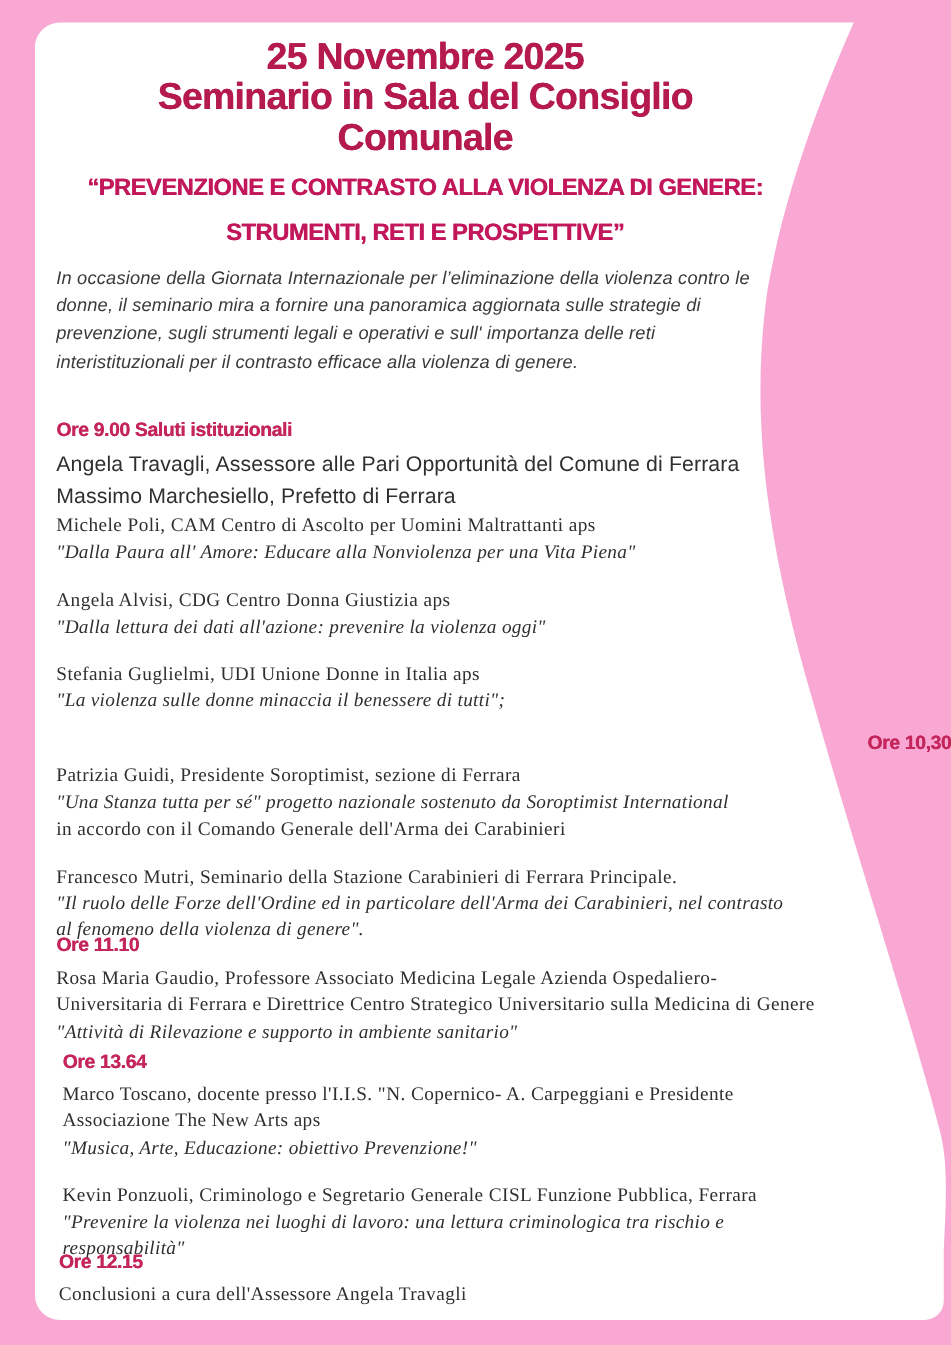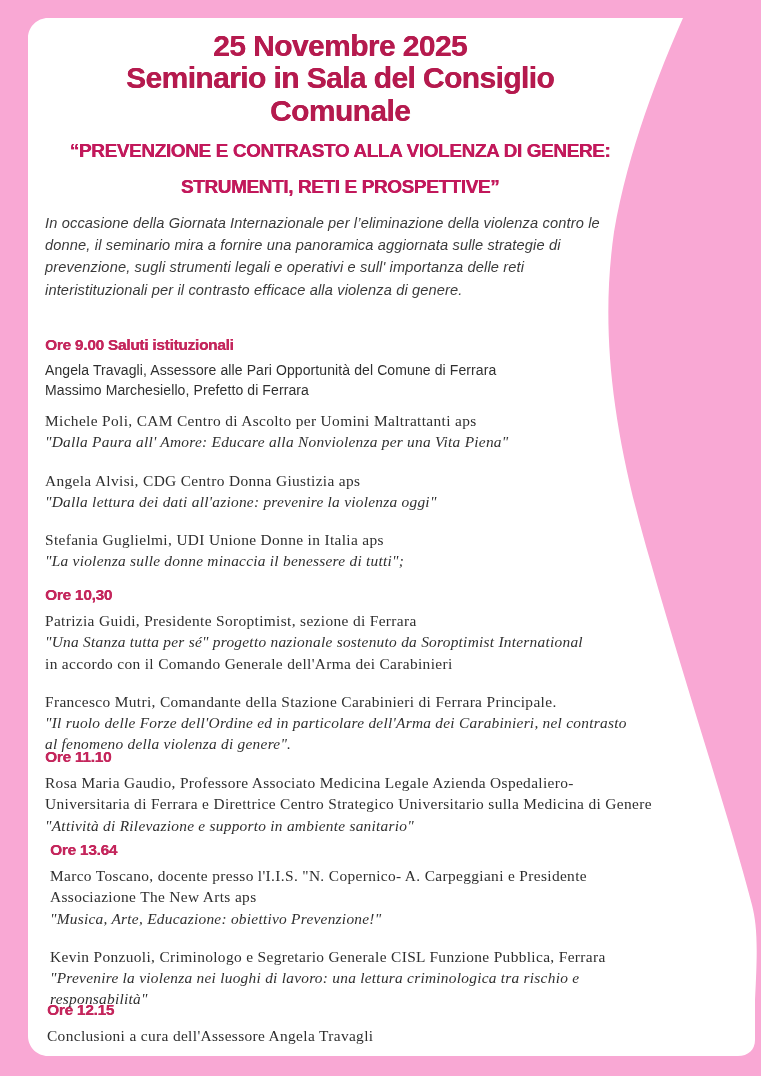--- a/index.html
+++ b/index.html
@@ -103,21 +103,21 @@
   }
   .line {
     color: #2f2f2f;
     font-size: 14.6px;
     line-height: 1.40;
     white-space: pre-wrap;
   }
   
   .sans .line {
     font-family: "Liberation Sans", sans-serif;
-    font-size: 14px;
+    font-size: 17px;
     line-height: 1.45;
     letter-spacing: 0.1px;
   }
   
   .serif .line {
     font-family: "Liberation Serif", serif;
     font-size: 15.4px;
     letter-spacing: 0.35px;
     line-height: 1.38;
   }
@@ -178,28 +178,28 @@
           <div class="lines" style="margin-left: 45px; margin-top: 17px;">
             <div class="line">Angela Alvisi, CDG Centro Donna Giustizia aps</div>
             <div class="line it">"Dalla lettura dei dati all'azione: prevenire la violenza oggi"</div>
           </div>
           <div class="lines" style="margin-left: 45px; margin-top: 17px;">
             <div class="line">Stefania Guglielmi, UDI Unione Donne in Italia aps</div>
             <div class="line it">"La violenza sulle donne minaccia il benessere di tutti";</div>
           </div>
         </div>
         <div class="block serif" style="position: absolute; top: 250px; left: 0px; width: 761px;">
-          <div class="ore" style="margin-left: 45px;">Ore 10,30</div>
+          <div class="ore" style="margin-left: 45px; text-align: right;">Ore 10,30</div>
           <div class="lines" style="margin-left: 45px; margin-top: 6px;">
             <div class="line">Patrizia Guidi, Presidente Soroptimist, sezione di Ferrara</div>
             <div class="line it">"Una Stanza tutta per sé" progetto nazionale sostenuto da Soroptimist International</div>
             <div class="line">in accordo con il Comando Generale dell'Arma dei Carabinieri</div>
           </div>
           <div class="lines" style="margin-left: 45px; margin-top: 17px;">
-            <div class="line">Francesco Mutri, Comandante della Stazione Carabinieri di Ferrara Principale.</div>
+            <div class="line">Francesco Mutri, Seminario della Stazione Carabinieri di Ferrara Principale.</div>
             <div class="line it">"Il ruolo delle Forze dell'Ordine ed in particolare dell'Arma dei Carabinieri, nel contrasto</div>
             <div class="line it">al fenomeno della violenza di genere".</div>
           </div>
         </div>
         <div class="block serif" style="position: absolute; top: 412px; left: 0px; width: 663px;">
           <div class="ore" style="margin-left: 45px;">Ore 11.10</div>
           <div class="lines" style="margin-left: 45px; margin-top: 6px;">
             <div class="line">Rosa Maria Gaudio, Professore Associato Medicina Legale Azienda Ospedaliero-</div>
             <div class="line">Universitaria di Ferrara e Direttrice Centro Strategico Universitario sulla Medicina di Genere</div>
             <div class="line it">"Attività di Rilevazione e supporto in ambiente sanitario"</div>

